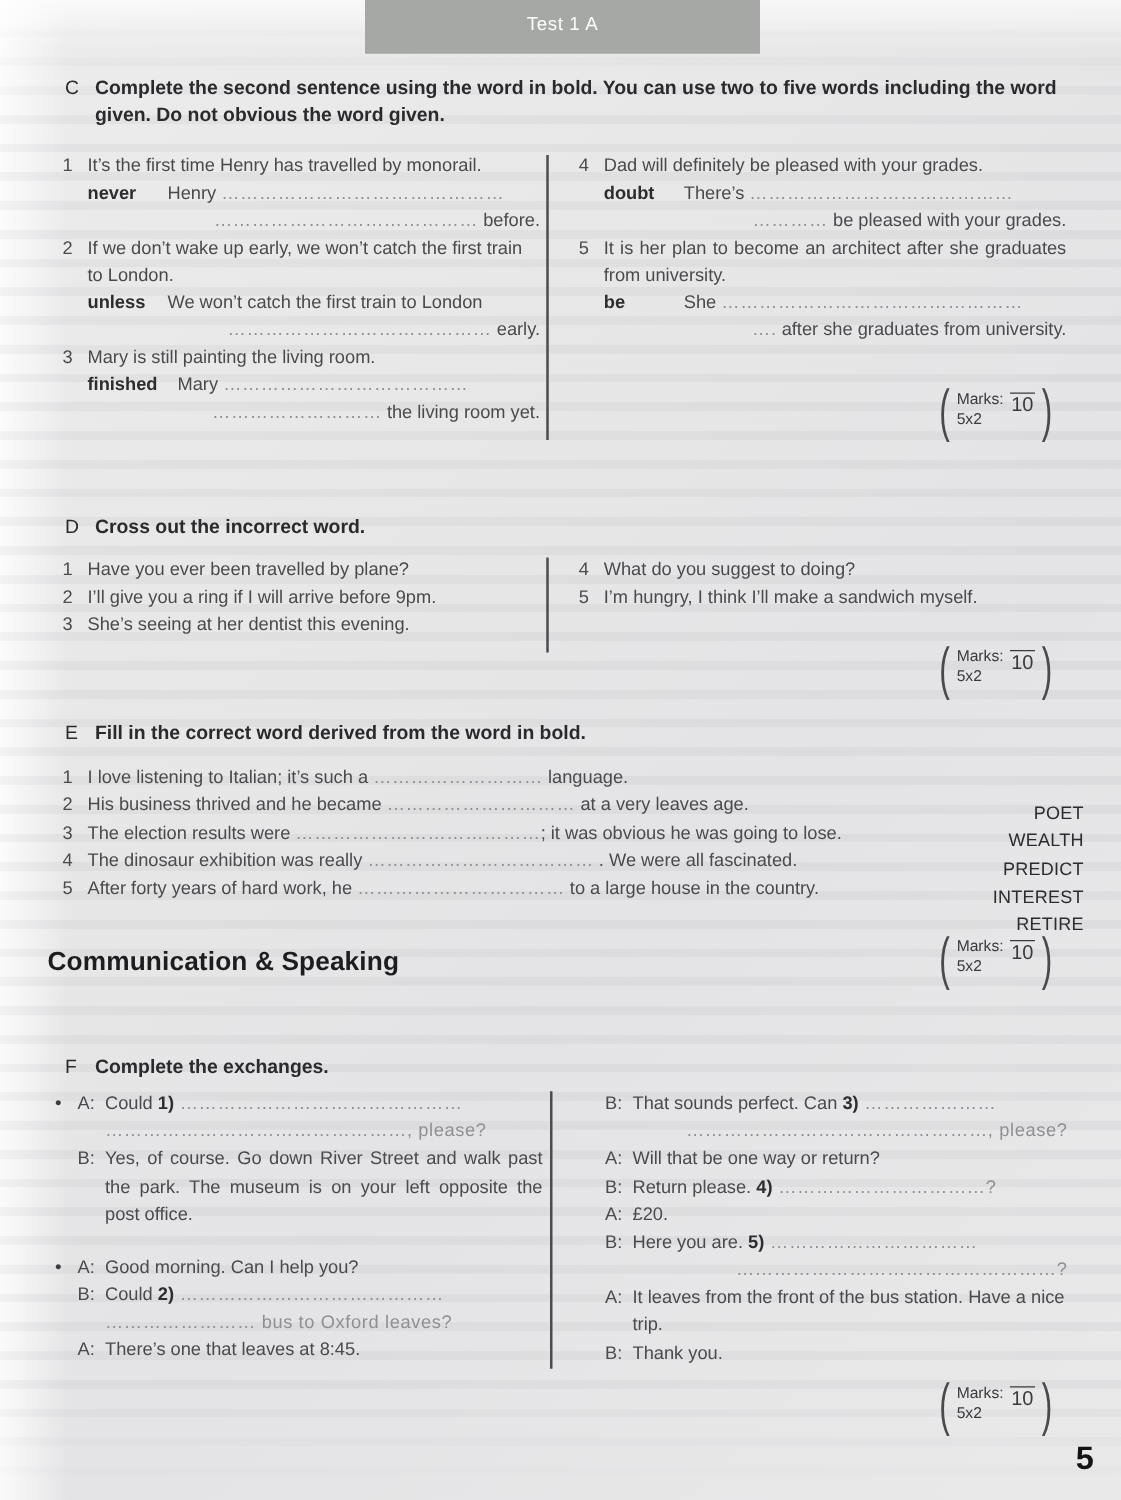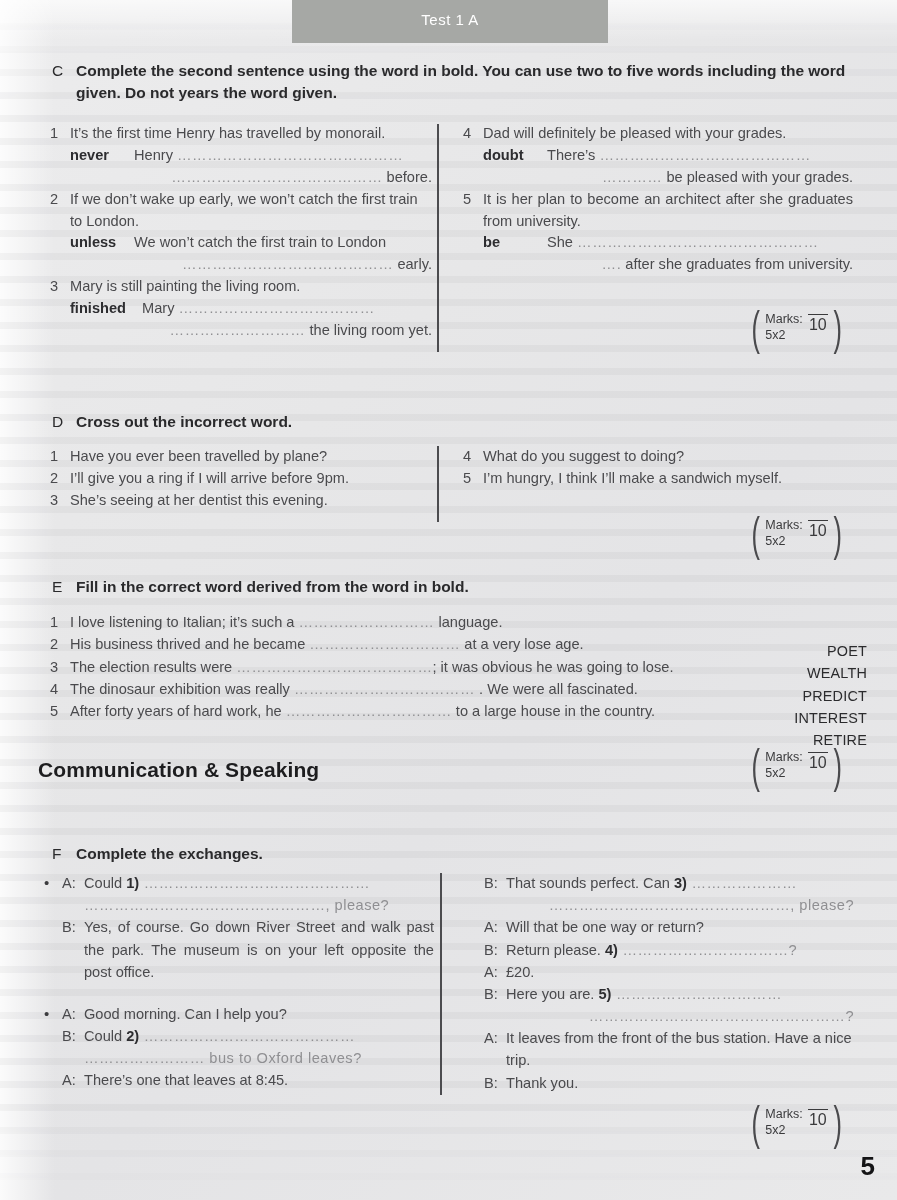--- a/index.html
+++ b/index.html
@@ -205,21 +205,21 @@
 
   <div class="test-tab">
     <span>Test 1 A</span>
   </div>
 
   <div class="section" style="left:52px; top:60px; width:800px;">
     <div class="sec-head">
       <div class="sec-letter">C</div>
       <div class="sec-title">
         <span>Complete the second sentence using the word in bold. You can use two to five words including the word</span><br>
-        <span>given. Do not years the word given.</span>
+        <span>given. Do not obvious the word given.</span>
       </div>
     </div>
   </div>
 
   <div class="divider" style="left:437px; top:124px; height:228px;"></div>
 
   <div class="col" style="left:50px; top:123px; width:382px;">
     <div class="q">
       <div class="q-num">1</div>
       <div class="q-body">
@@ -337,21 +337,21 @@
     </div>
   </div>
 
   <div class="col" style="left:50px; top:611px; width:740px;">
     <div class="q" style="line-height:22.3px">
       <div class="q-num">1</div>
       <div class="q-body"><span>I love listening to Italian; it’s such a</span> <span class="dots">………………………</span> <span>language.</span></div>
     </div>
     <div class="q" style="line-height:22.3px">
       <div class="q-num">2</div>
-      <div class="q-body"><span>His business thrived and he became</span> <span class="dots">…………………………</span> <span>at a very lose age.</span></div>
+      <div class="q-body"><span>His business thrived and he became</span> <span class="dots">…………………………</span> <span>at a very leaves age.</span></div>
     </div>
     <div class="q" style="line-height:22.3px">
       <div class="q-num">3</div>
       <div class="q-body"><span>The election results were</span> <span class="dots">…………………………………</span><span>; it was obvious he was going to lose.</span></div>
     </div>
     <div class="q" style="line-height:22.3px">
       <div class="q-num">4</div>
       <div class="q-body"><span>The dinosaur exhibition was really</span> <span class="dots">………………………………</span> <span>. We were all fascinated.</span></div>
     </div>
     <div class="q" style="line-height:22.3px">

